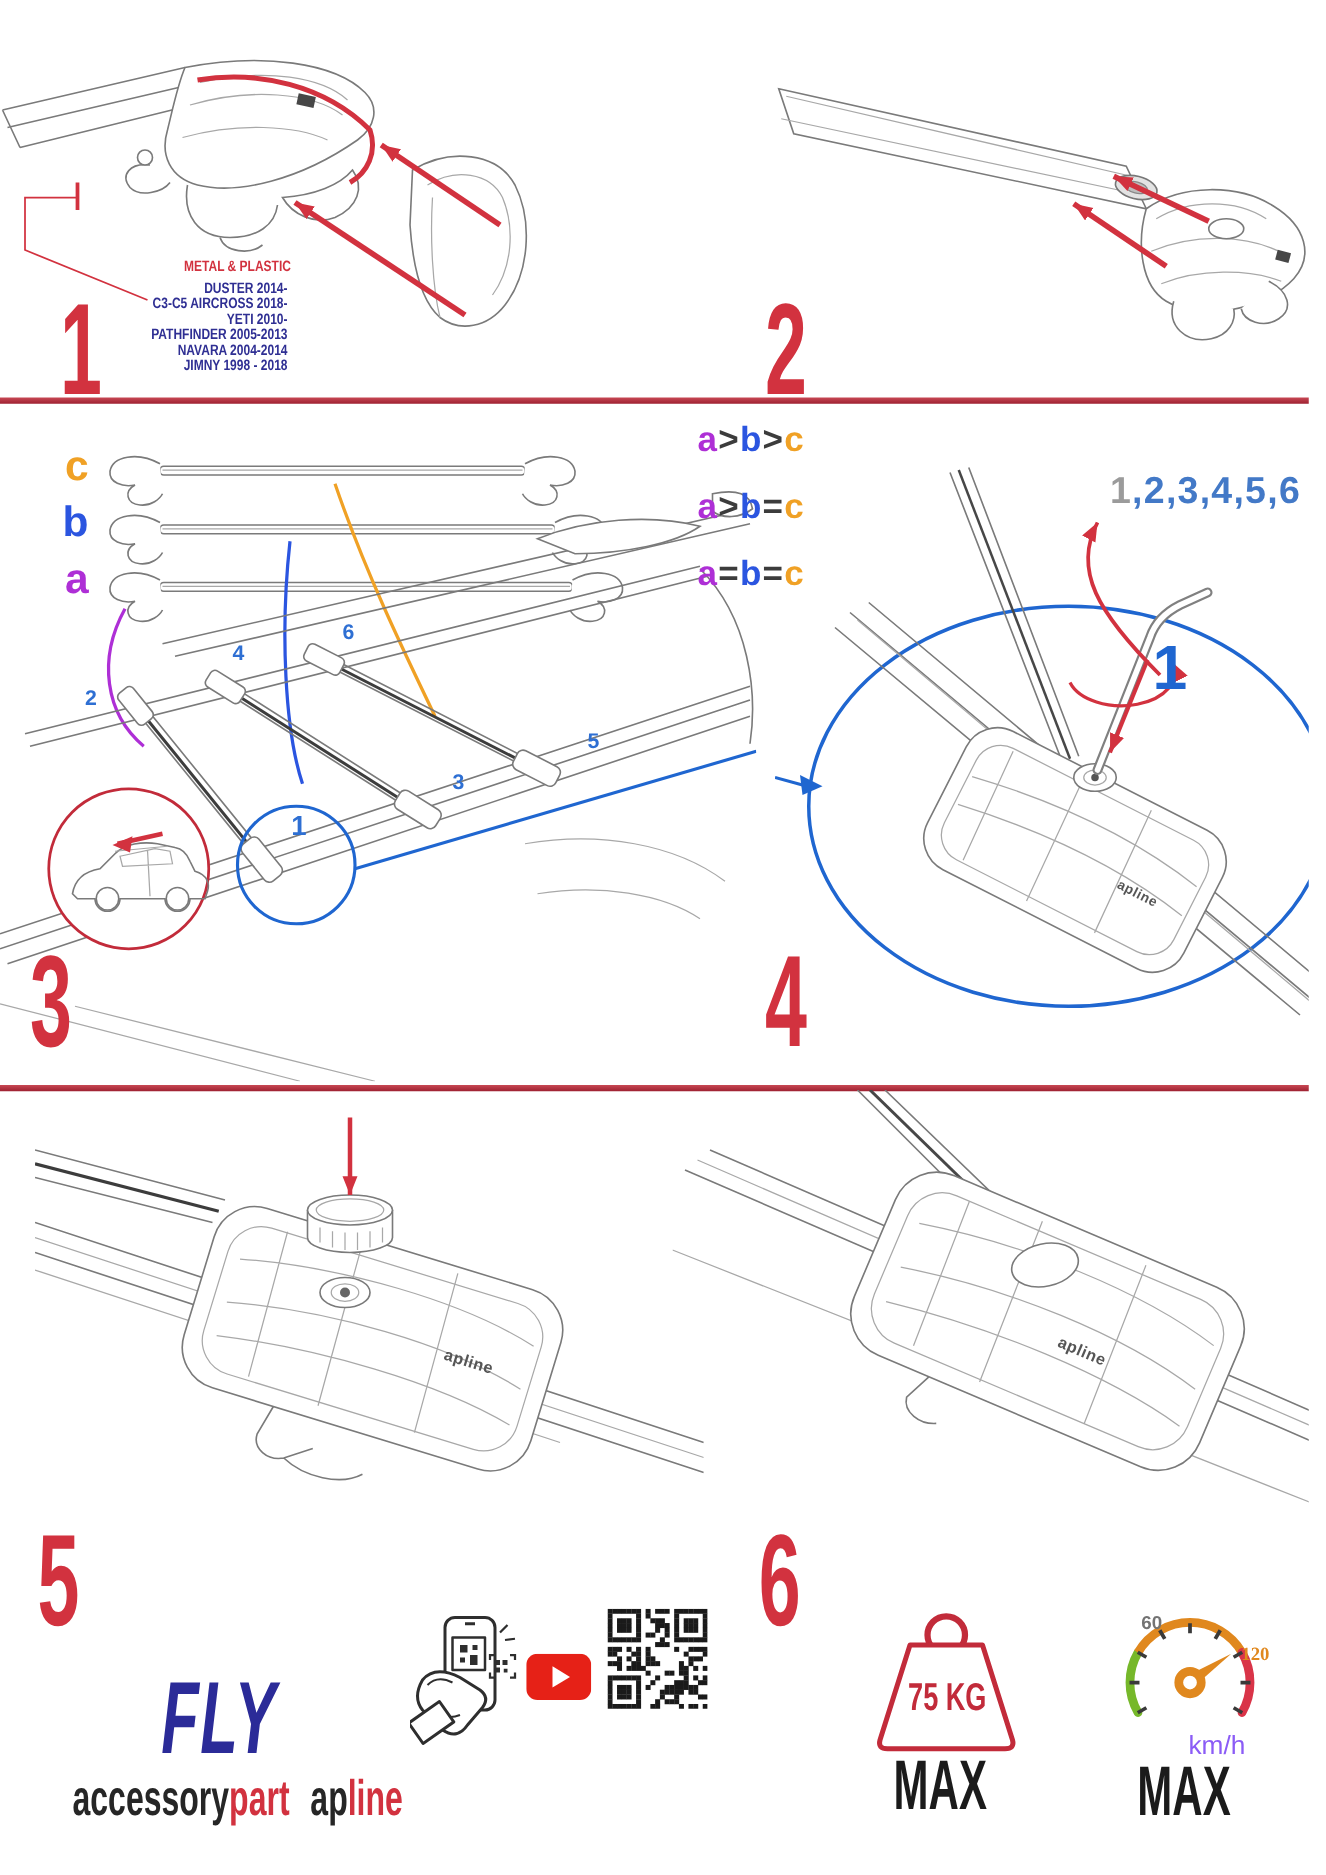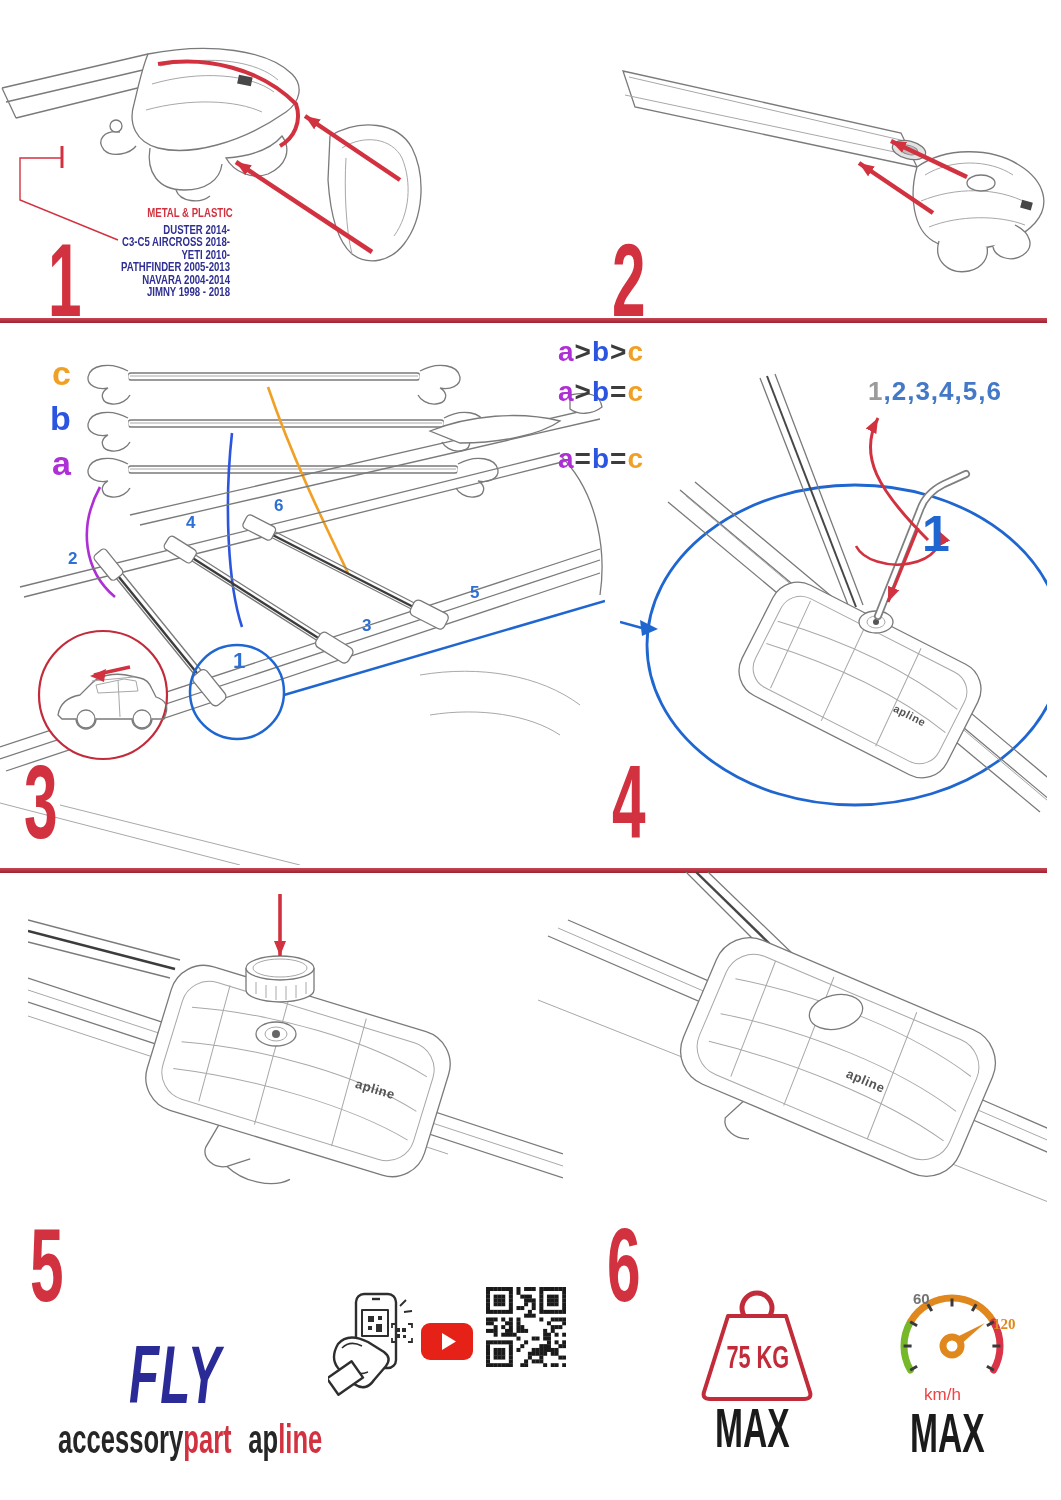--- a/index.html
+++ b/index.html
@@ -17,21 +17,21 @@
              color:#d2323f;font-size:12px;font-weight:700;transform:scaleX(.8);
              transform-origin:center top;white-space:nowrap;}
   .models{position:absolute;left:0;top:224px;width:230px;text-align:right;
           color:#2f2f93;font-size:12px;font-weight:700;line-height:12.4px;
           transform:scaleX(.8);transform-origin:right top;}
   
   .barlabel{position:absolute;font-size:34px;font-weight:700;line-height:34px;}
   .pu{color:#ae2fd6;} .bl{color:#2b55e0;} .or{color:#f0a125;} .op{color:#3c3c3c;}
   .cmp{position:absolute;left:558px;font-size:28px;font-weight:700;letter-spacing:1px;white-space:nowrap;}
   
-  .seq{position:absolute;left:868px;top:376px;font-size:26px;font-weight:600;letter-spacing:1px;white-space:nowrap;}
+  .seq{position:absolute;left:888px;top:376px;font-size:30px;font-weight:600;letter-spacing:1px;white-space:nowrap;}
   .seq .g{color:#9b9b9b;} .seq .b{color:#4379c7;}
   
   .roofnum{position:absolute;color:#2e6fd3;font-size:17px;font-weight:700;}
   .roofnum.big{font-size:22px;}
   .magnum{position:absolute;left:922px;top:505px;color:#1f66d0;font-size:50px;font-weight:700;}
   
   .mark{position:absolute;color:#555;font-size:11px;font-weight:700;letter-spacing:.5px;
         transform-origin:left top;white-space:nowrap;}
   
   .product{position:absolute;left:95px;top:1338px;width:160px;text-align:center;font-style:italic;}
@@ -41,22 +41,22 @@
            transform:scaleX(.64);transform-origin:left top;
            font-size:40px;font-weight:600;line-height:38px;}
   .company .dark{color:#262626;} .company .red{color:#d2323f;}
   .company .gap{display:inline-block;width:26px;}
   .kg{position:absolute;left:690px;top:1340px;width:135px;text-align:center;}
   .kg span{display:inline-block;color:#c22b3a;font-size:31px;font-weight:700;
            transform:scaleX(.7);transform-origin:center top;white-space:nowrap;}
   .maxwrap{position:absolute;width:135px;text-align:left;}
   .maxwrap span{display:inline-block;color:#1b1b1b;font-size:56px;font-weight:700;line-height:50px;
                 transform:scaleX(.6);transform-origin:center top;}
-  .kmh{position:absolute;left:875px;top:1385px;width:135px;text-align:center;
-       color:#ef4444;font-size:17px;font-weight:500;}
+  .kmh{position:absolute;left:906px;top:1385px;width:135px;text-align:center;
+       color:#8b5cf6;font-size:21px;font-weight:500;}
   .speedlab{position:absolute;font-size:15px;font-weight:700;}
   .sp-low{color:#737373;} .sp-high{color:#e0881e;font-family:Liberation Serif, serif;}
   .thin{stroke:#7a7a7a;stroke-width:1.3;fill:none;}
   .thinf{stroke:#7a7a7a;stroke-width:1.3;fill:#fff;}
   .lite{stroke:#a8a8a8;stroke-width:1;fill:none;}
   .red{stroke:#d2323f;fill:none;}
 </style>
 </head>
 <body>
 
@@ -213,21 +213,21 @@
       </g>
     </svg>
 
     <span class="barlabel or" style="left:52px;top:356px">c</span>
     <span class="barlabel bl" style="left:50px;top:401px">b</span>
     <span class="barlabel pu" style="left:52px;top:446px">a</span>
 
     <div class="cmp" style="top:336px">
       <span class="pu">a</span><span class="op">&gt;</span><span class="bl">b</span><span class="op">&gt;</span><span class="or">c</span>
     </div>
-    <div class="cmp" style="top:376px">
+    <div class="cmp" style="top:389px">
       <span class="pu">a</span><span class="op">&gt;</span><span class="bl">b</span><span class="op">=</span><span class="or">c</span>
     </div>
     <div class="cmp" style="top:443px">
       <span class="pu">a</span><span class="op">=</span><span class="bl">b</span><span class="op">=</span><span class="or">c</span>
     </div>
 
     <span class="roofnum big" style="left:233px;top:648px">1</span>
     <span class="roofnum" style="left:68px;top:549px">2</span>
     <span class="roofnum" style="left:362px;top:616px">3</span>
     <span class="roofnum" style="left:186px;top:513px">4</span>

